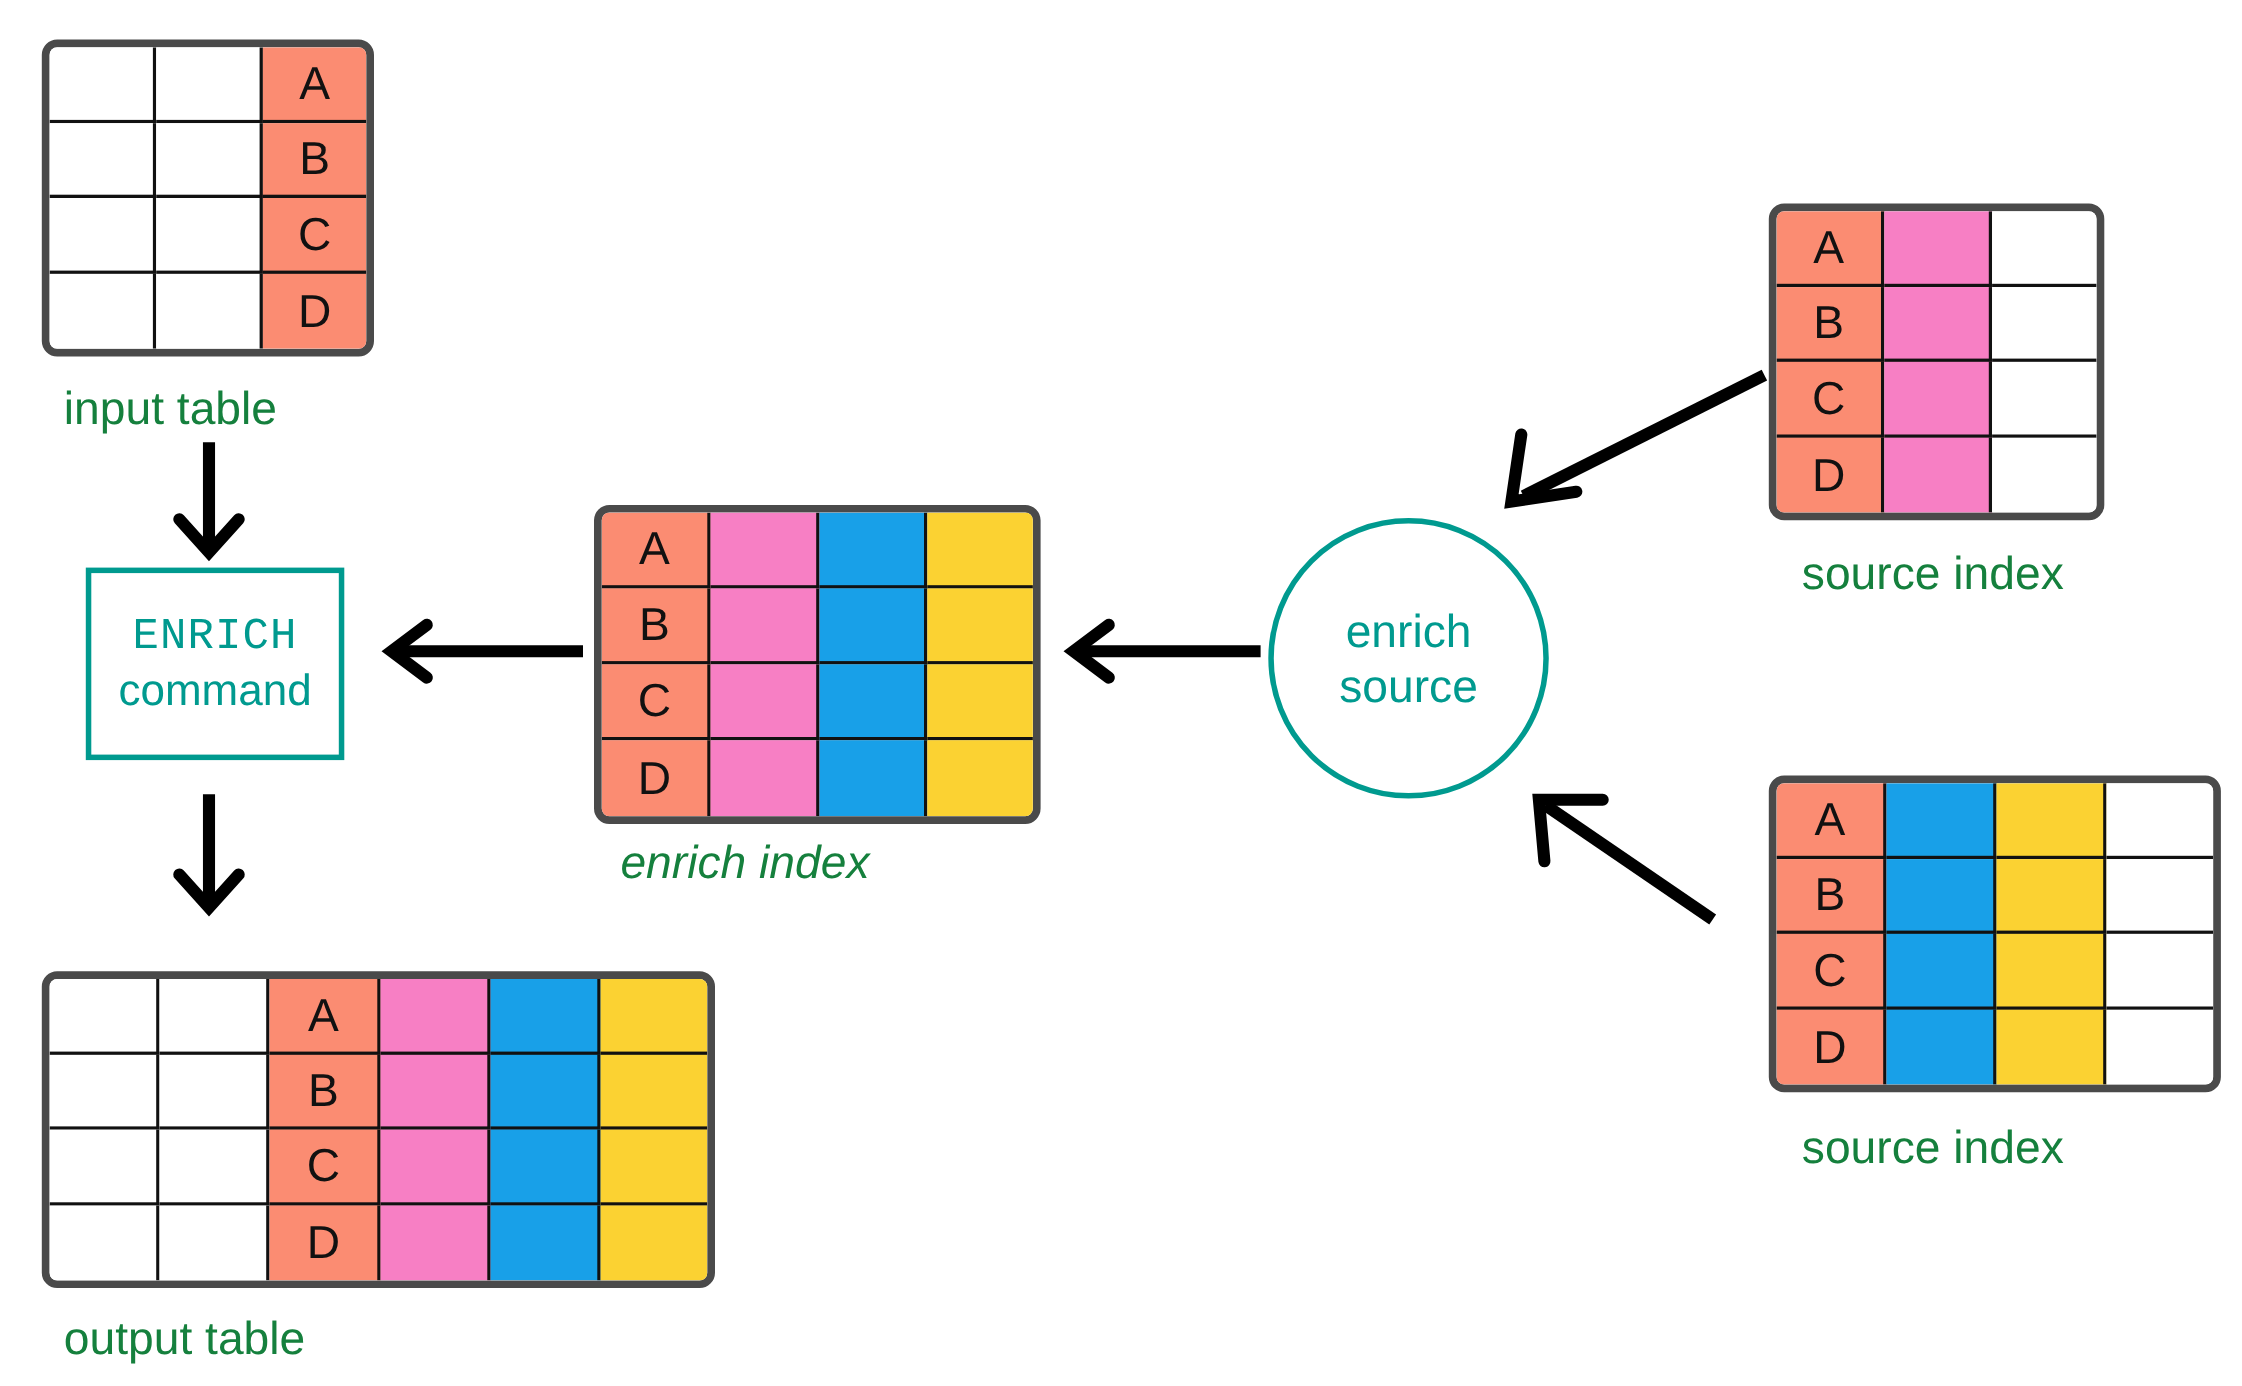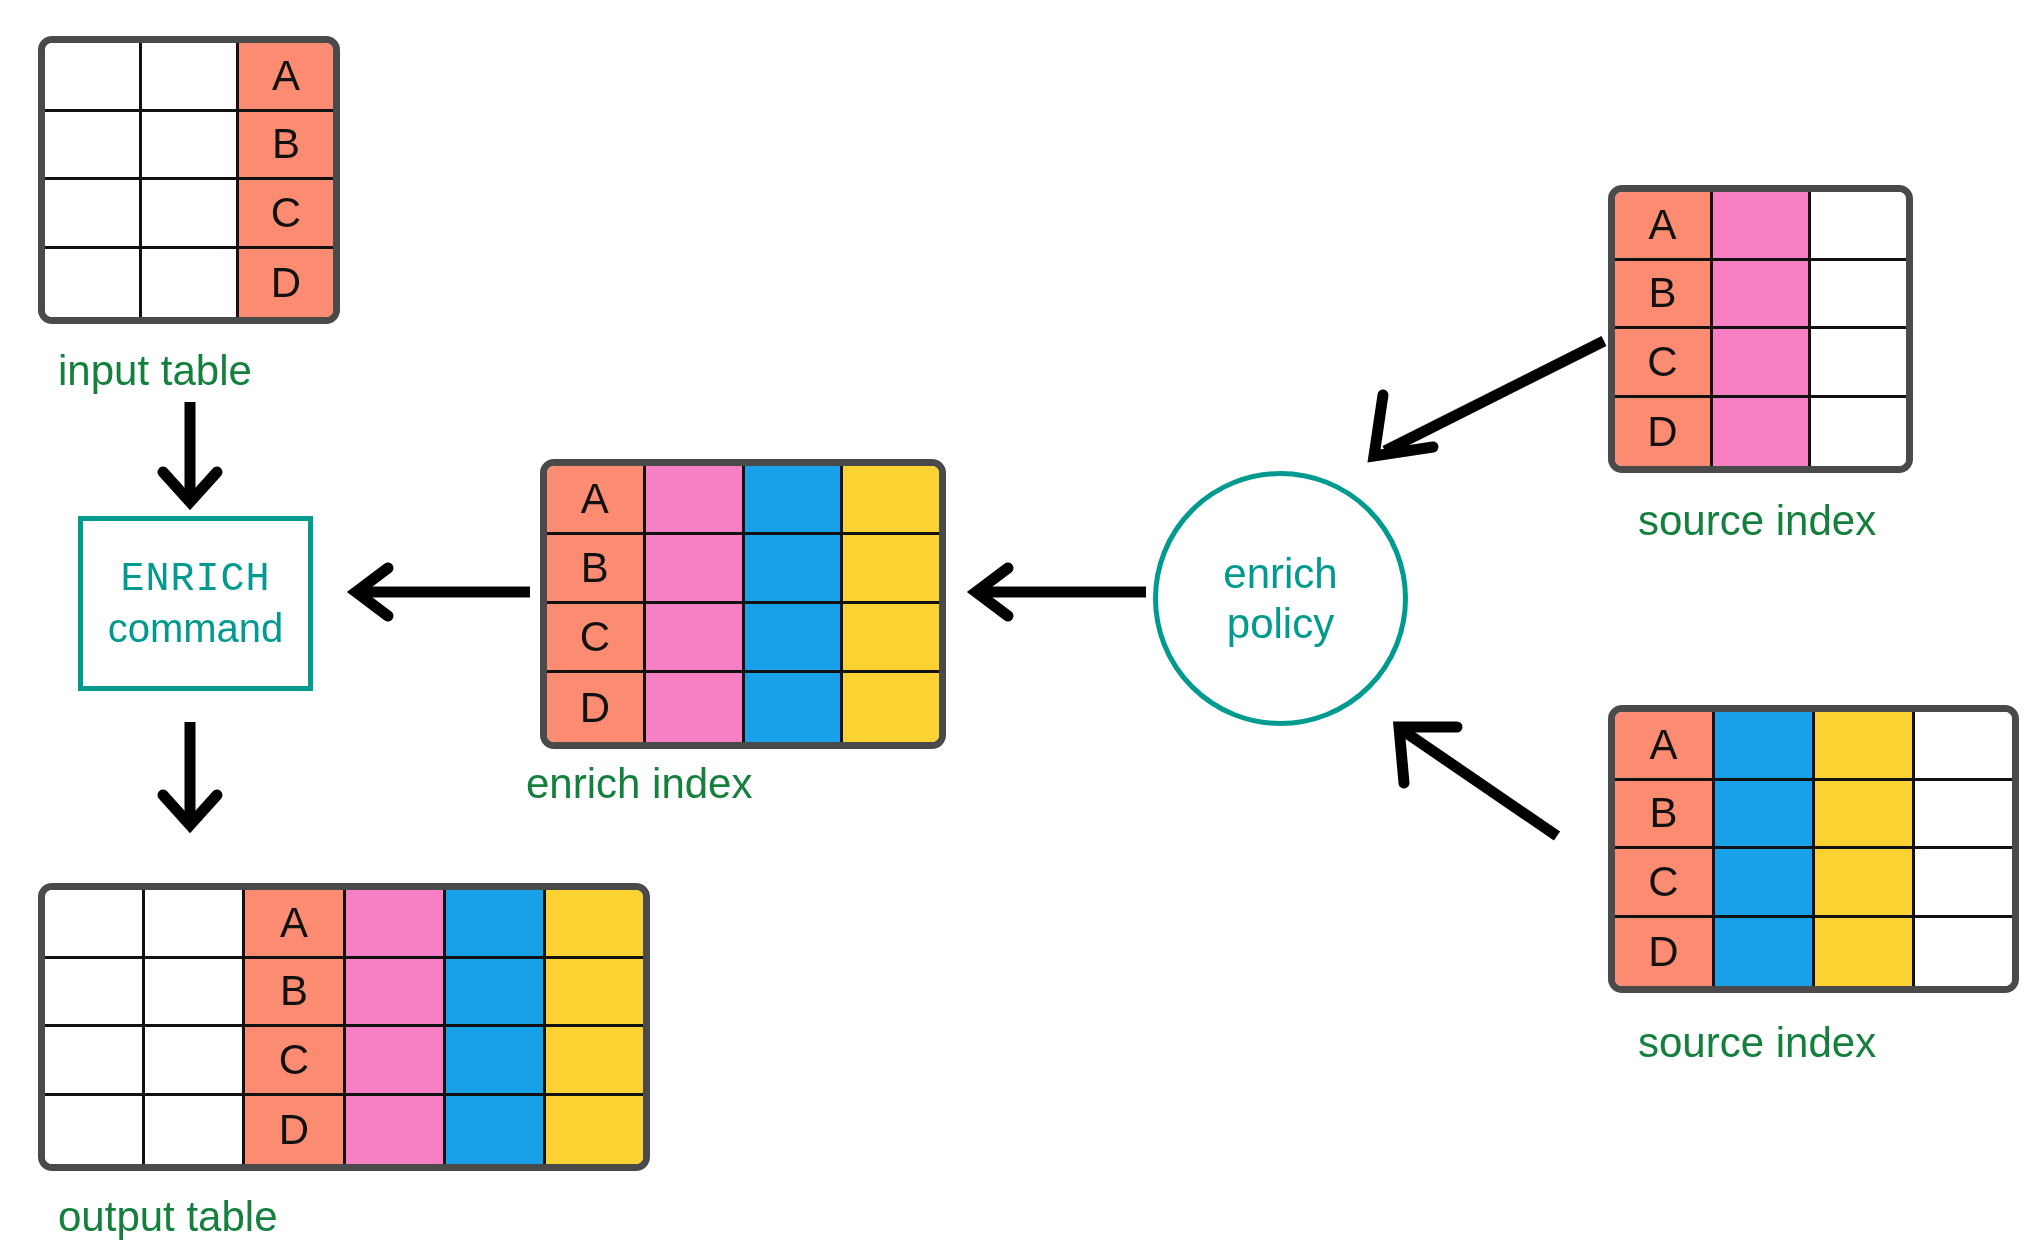--- a/index.html
+++ b/index.html
@@ -199,30 +199,30 @@
         <div class="tcell c-blue"></div>
         <div class="tcell c-yellow"></div>
       </div>
       <div class="trow">
         <div class="tcell c-salmon">D</div>
         <div class="tcell c-pink"></div>
         <div class="tcell c-blue"></div>
         <div class="tcell c-yellow"></div>
       </div>
     </div>
-  <div class="caption" style="left:526px; top:763px;">enrich index</div>
+  <div class="caption" style="left:564px; top:763px;font-style:italic;">enrich index</div>
 
   <svg class="arrow-svg" style="left:960px; top:562px; width:195px; height:60px;" viewBox="0 0 195 60">
     <path class="arrow-path" d="M 186 30 L 22 30"></path>
     <path class="arrow-head" d="M 48 6 L 16 30 L 48 54"></path>
   </svg>
 
   <div id="enrich-policy-circle" style="left:1153px; top:471px; width:255px; height:255px;">
     <span>enrich</span>
-    <span>policy</span>
+    <span>source</span>
   </div>
 
   <svg class="arrow-svg" style="left:1355px; top:330px; width:260px; height:135px;" viewBox="0 0 260 135">
     <path class="arrow-path" d="M 249 11 L 30 121"></path>
     <path class="arrow-head" d="M 28 65 L 19 126 L 78 117"></path>
   </svg>
 
   <div class="tbl" id="source-index-top" style="left:1608px; top:185px; width:305px; height:288px;">
       <div class="trow">
         <div class="tcell c-salmon">A</div>

